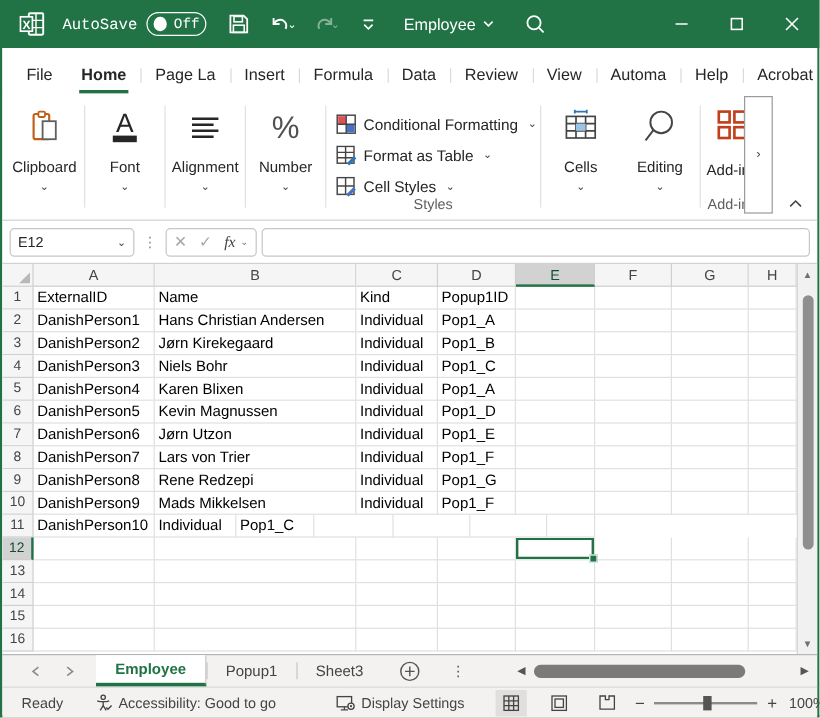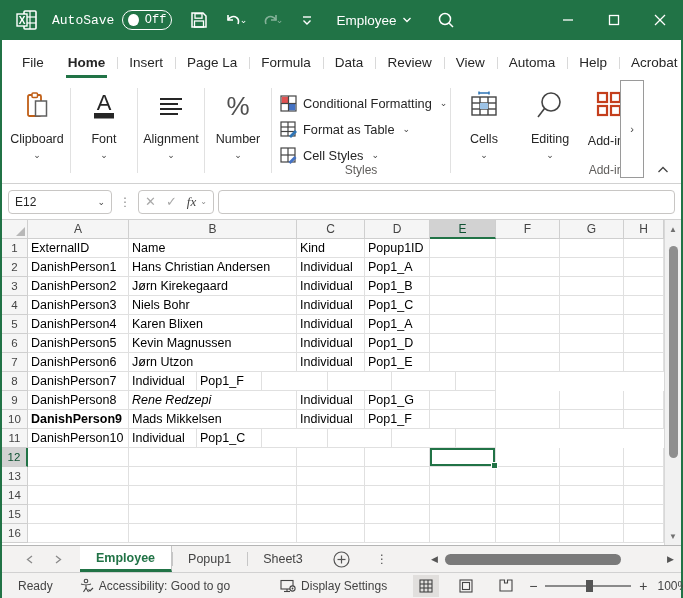--- a/index.html
+++ b/index.html
@@ -184,22 +184,22 @@
             <line x1="11" y1="1" x2="1" y2="11" stroke="#fff" stroke-width="1.3"></line>
           </svg>
         </span>
     </span>
   </div>
 
   <div class="tabrow">
     <span style="display:flex;align-items:flex-end;">
         <span class="rtab">File</span>
         <span class="rtab active">Home</span>
+        <span class="rtab sep">Page La</span>
         <span class="rtab sep">Insert</span>
-        <span class="rtab sep">Page La</span>
         <span class="rtab sep">Formula</span>
         <span class="rtab sep">Data</span>
         <span class="rtab sep">Review</span>
         <span class="rtab sep">View</span>
         <span class="rtab sep">Automa</span>
         <span class="rtab sep">Help</span>
         <span class="rtab sep">Acrobat</span>
       </span>
 
   </div>
@@ -319,21 +319,21 @@
                 <line x1="12" y1="7" x2="12" y2="25" stroke="#444" stroke-width="1.4"></line>
                 <line x1="20" y1="7" x2="20" y2="25" stroke="#444" stroke-width="1.4"></line>
                 <rect x="12" y="13" width="8" height="6" fill="#9dc3e6"></rect>
               </svg>
             </span>
             <span class="glabel">Cells</span>
             <span class="gchev">⌄</span>
           </div>
           <div class="vsep"></div>
         </span>
-        <span style="display: flex; flex-direction: column;">
+        <span style="display: flex;">
           <div class="cgroup">
             <span class="gicon">
               <svg width="32" height="32" viewBox="0 0 32 32">
                 <circle cx="17" cy="12" r="9" fill="none" stroke="#444" stroke-width="1.6"></circle>
                 <line x1="10.5" y1="18.5" x2="4" y2="27" stroke="#444" stroke-width="1.6"></line>
               </svg>
             </span>
             <span class="glabel">Editing</span>
             <span class="gchev">⌄</span>
           </div>
@@ -463,41 +463,42 @@
           <div class="cell" style="width: 68px;">Individual</div>
           <div class="cell" style="width: 65px;">Pop1_E</div>
           <div class="cell" style="width: 66px;"></div>
           <div class="cell" style="width: 64px;"></div>
           <div class="cell" style="width: 64px;"></div>
           <div class="cell" style="width: 40px;"></div>
         </div>
         <div class="grow">
           <div class="rhead">8</div>
           <div class="cell" style="width: 101px;">DanishPerson7</div>
+          <div class="cell" style="width: 168px;">Lars von Trier</div>
           <div class="cell" style="width: 68px;">Individual</div>
           <div class="cell" style="width: 65px;">Pop1_F</div>
           <div class="cell" style="width: 66px;"></div>
           <div class="cell" style="width: 64px;"></div>
           <div class="cell" style="width: 64px;"></div>
           <div class="cell" style="width: 40px;"></div>
         </div>
         <div class="grow">
           <div class="rhead">9</div>
           <div class="cell" style="width: 101px;">DanishPerson8</div>
-          <div class="cell" style="width: 168px; font-style: italic;">Rene Redzepi</div>
+          <div class="cell" style="width: 168px;">Rene Redzepi</div>
           <div class="cell" style="width: 68px;">Individual</div>
           <div class="cell" style="width: 65px;">Pop1_G</div>
           <div class="cell" style="width: 66px;"></div>
           <div class="cell" style="width: 64px;"></div>
           <div class="cell" style="width: 64px;"></div>
           <div class="cell" style="width: 40px;"></div>
         </div>
         <div class="grow">
           <div class="rhead">10</div>
-          <div class="cell" style="width: 101px; font-weight: bold;">DanishPerson9</div>
+          <div class="cell" style="width: 101px;">DanishPerson9</div>
           <div class="cell" style="width: 168px;">Mads Mikkelsen</div>
           <div class="cell" style="width: 68px;">Individual</div>
           <div class="cell" style="width: 65px;">Pop1_F</div>
           <div class="cell" style="width: 66px;"></div>
           <div class="cell" style="width: 64px;"></div>
           <div class="cell" style="width: 64px;"></div>
           <div class="cell" style="width: 40px;"></div>
         </div>
         <div class="grow">
           <div class="rhead">11</div>

